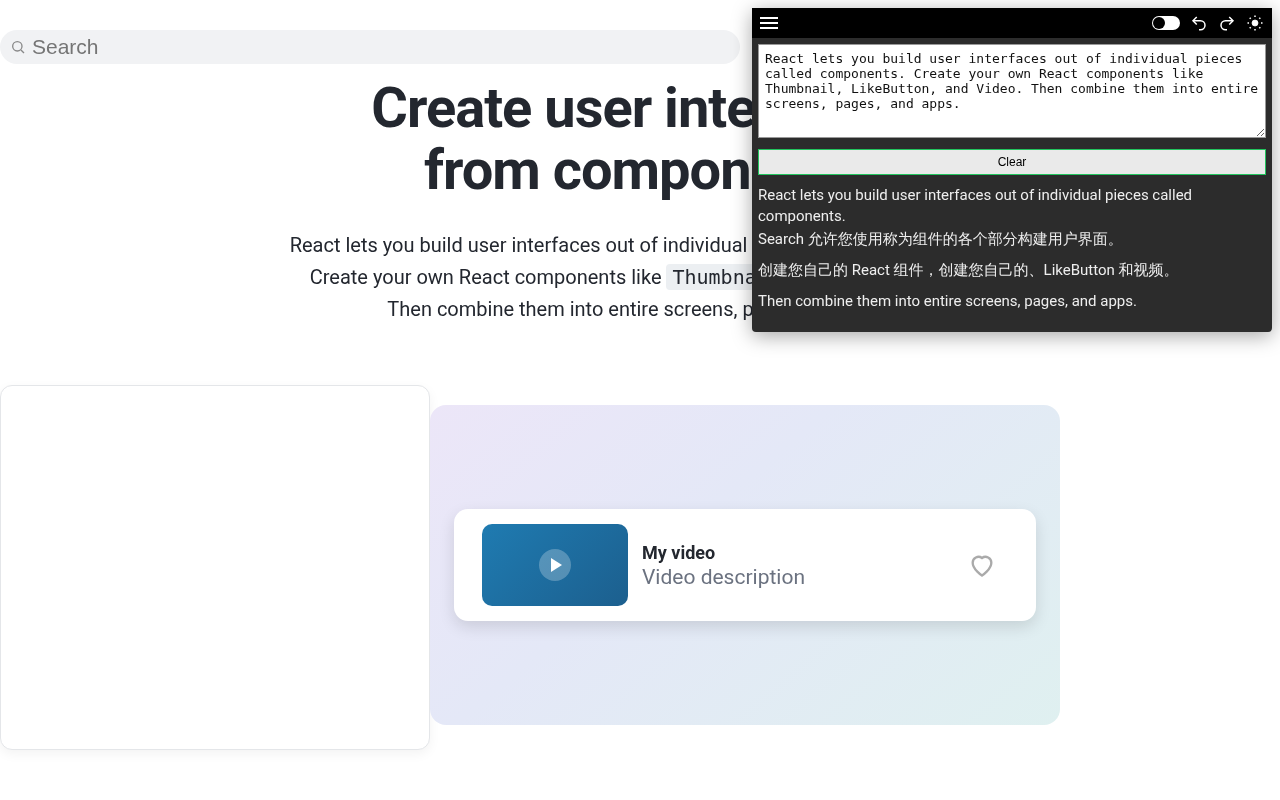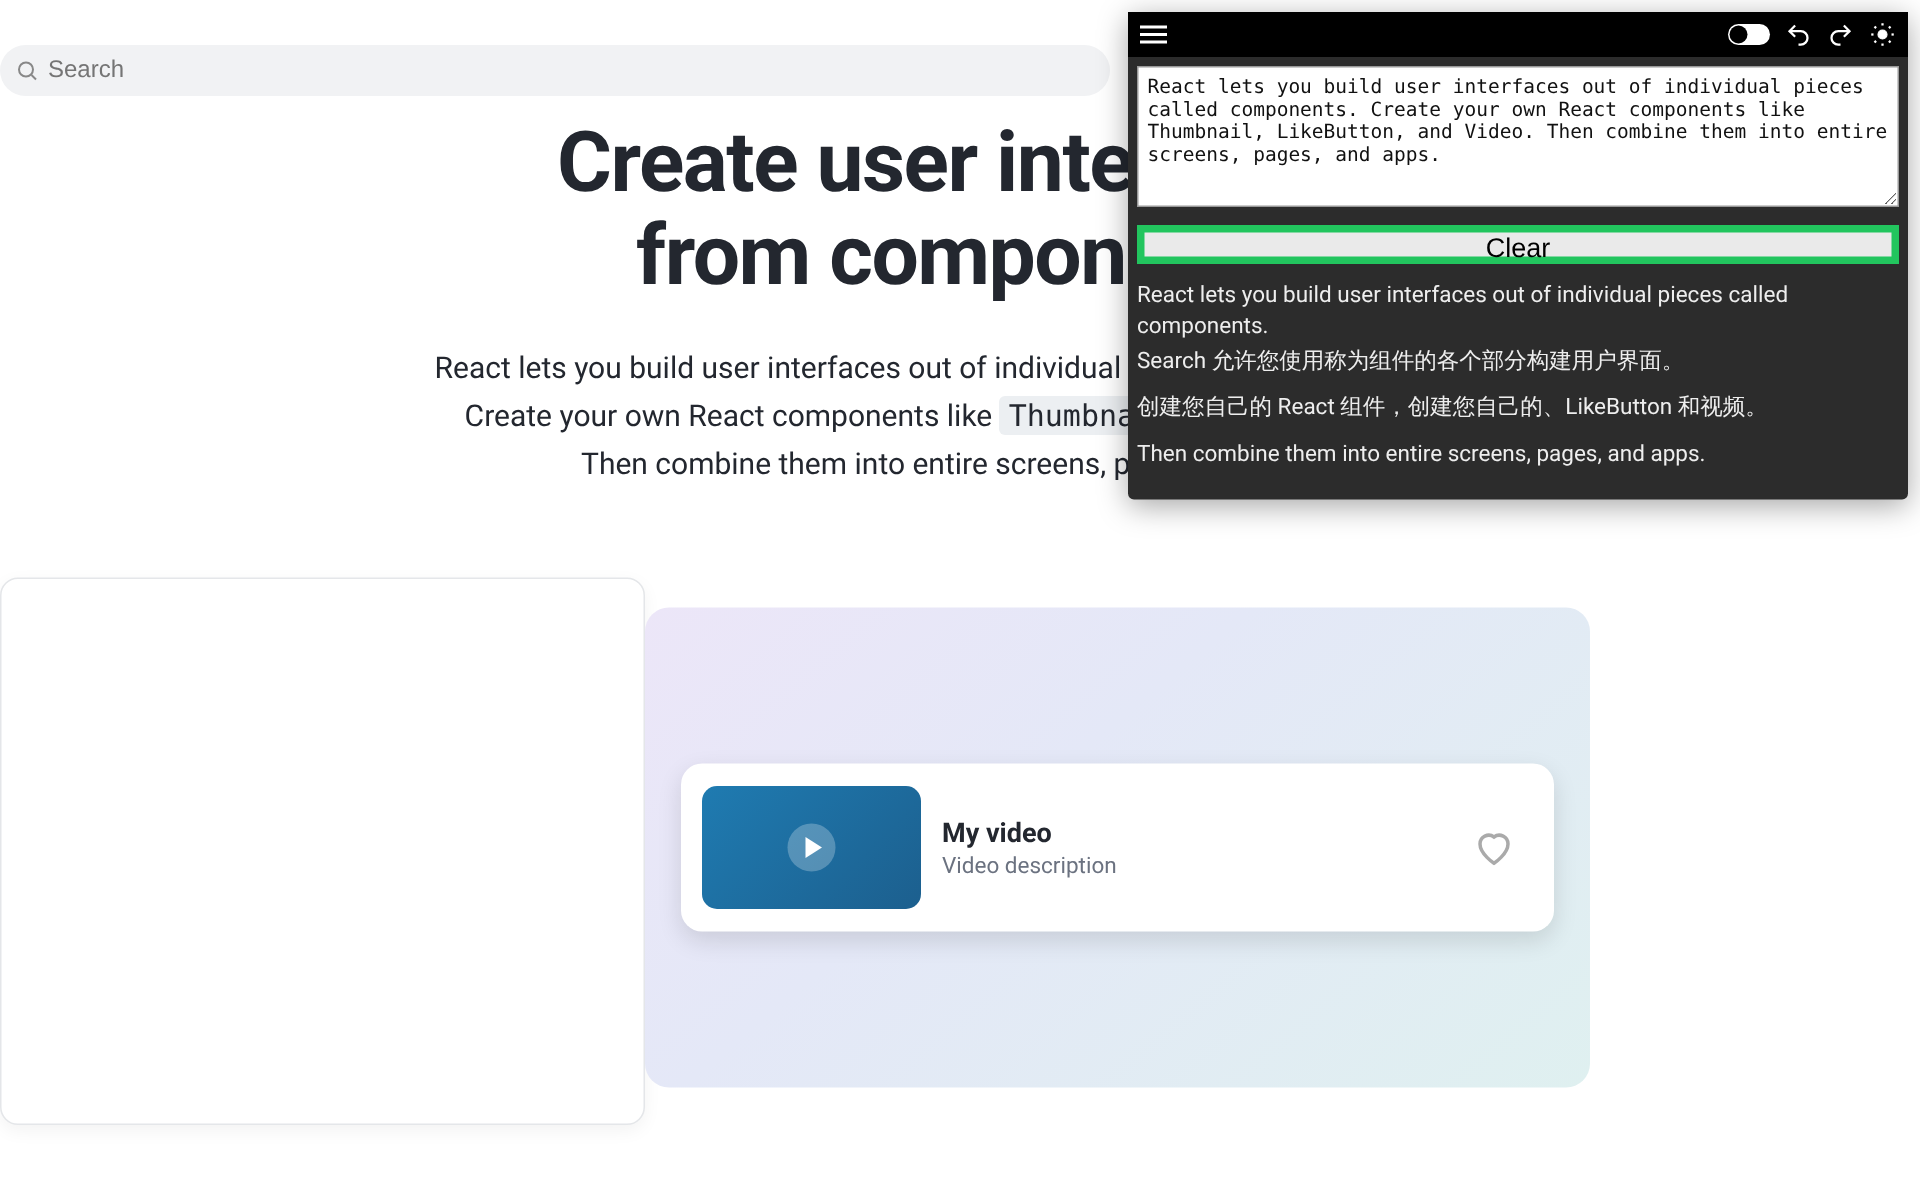--- a/index.html
+++ b/index.html
@@ -21,21 +21,21 @@
   background: #f1f2f4;
   border-radius: 20px;
   display: flex;
   align-items: center;
   padding: 0 10px;
 }
 .search-bar svg { width: 16px; height: 16px; stroke: #888; fill: none; }
 .search-bar input {
   border: none;
   background: transparent;
-  font-size: 16px;
+  font-size: 21px;
   color: #404040;
   margin-left: 6px;
   flex: 1;
   outline: none;
 }
 .page {
   position: absolute;
   top: 78px;
   left: 0;
   right: 0;
@@ -95,21 +95,21 @@
   justify-content: center;
 }
 .video-card {
   width: 582px;
   height: 112px;
   background: #fff;
   border-radius: 14px;
   box-shadow: 0 6px 16px rgba(0,0,0,0.12);
   display: flex;
   align-items: center;
-  padding: 14px;
+  padding: 28px;
 }
 .thumb {
   width: 146px;
   height: 82px;
   border-radius: 10px;
   background: linear-gradient(135deg,#1f7bb1,#1c5f8e);
   display: flex;
   align-items: center;
   justify-content: center;
 }
@@ -120,21 +120,21 @@
 }
 .thumb .play::before {
   content: "";
   margin-left: 3px;
   border-left: 11px solid #fff;
   border-top: 7px solid transparent;
   border-bottom: 7px solid transparent;
 }
 .v-meta { margin-left: 14px; text-align: left; flex: 1; }
 .v-title { font-size: 18px; font-weight: 700; }
-.v-desc { font-size: 15px; color: #6b7280; margin-top: 2px; }
+.v-desc { font-size: 21px; color: #6b7280; margin-top: 2px; }
 .heart {
   width: 28px; height: 28px; margin-right: 12px;
   stroke: #aaa; fill: none; stroke-width: 2;
 }
 
 
 .ext-panel {
   position: absolute;
   top: 8px;
   right: 8px;
@@ -175,22 +175,22 @@
   font-size: 13px;
   padding: 6px;
   border: 1px solid #999;
   resize: both;
 }
 .ext-btns { display: flex; gap: 8px; margin-top: 8px; }
 .ext-btns button {
   flex: 1;
   height: 26px;
   background: #eaeaea;
-  border: 5px solid #22c55e;
-  font-size: 18px;
+  border: 1px solid #22c55e;
+  font-size: 12px;
   cursor: pointer;
 }
 .tx { margin-top: 10px; font-size: 15px; line-height: 1.4; text-align: left; }
 .tx div { margin-bottom: 2px; }
 .tx .pair { margin-bottom: 10px; }
 </style>
 </head>
 <body>
 
 <div class="search-bar">

